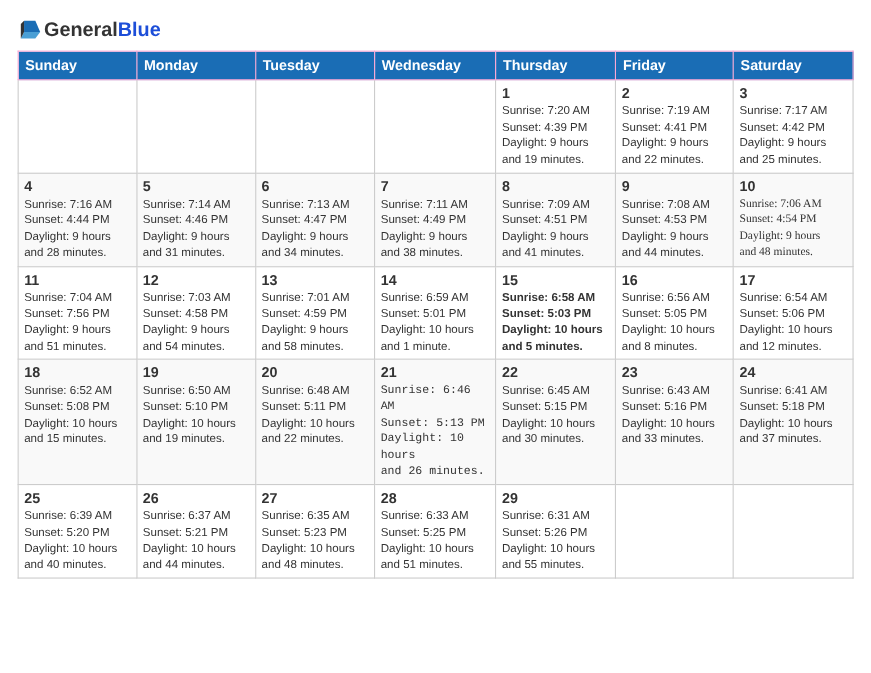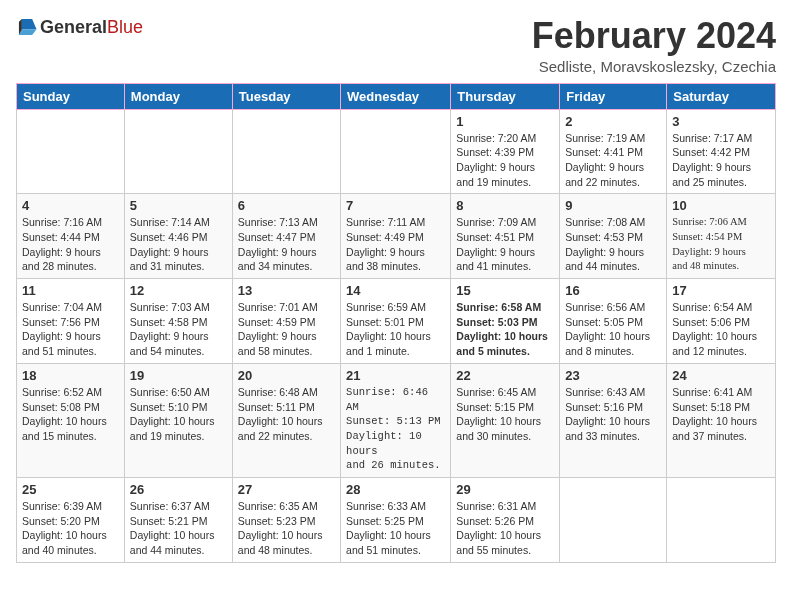--- a/index.html
+++ b/index.html
@@ -6,37 +6,38 @@
     body {
       font-family: Arial, sans-serif;
       background: #fff;
       width: 792px;
       min-height: 612px;
       padding: 16px;
     }
     .header-area {
       display: flex;
       align-items: flex-start;
-      justify-content: space-between;
+      justify-content: flex-start;
       margin-bottom: 8px;
+      gap: 27px;
     }
     .logo {
       display: flex;
       align-items: center;
       gap: 2px;
     }
     .logo-text-general {
       font-size: 18px;
       font-weight: bold;
       color: #333;
     }
     .logo-text-blue {
       font-size: 18px;
-      font-weight: normal;
-      color: #b91c1c;
+      font-weight: bold;
+      color: #1d4ed8;
     }
     .logo-icon {
       width: 22px;
       height: 22px;
     }
     .title-area {
       text-align: right;
     }
     .calendar-title {
       font-size: 36px;
@@ -99,24 +100,20 @@
       <polygon points="8,18 28,18 22,26 4,26" fill="#4a9fd5"></polygon>
       <polygon points="4,8 8,4 8,18 4,26" fill="#333"></polygon>
     </svg>
     <div>
       <div style="display:flex; align-items:baseline; gap:0px;">
         <span class="logo-text-general">General</span>
         <span class="logo-text-blue">Blue</span>
       </div>
     </div>
   </div>
-  <div class="title-area">
-    <div class="calendar-title">February 2024</div>
-    <div class="calendar-subtitle">Sedliste, Moravskoslezsky, Czechia</div>
-  </div>
 </div>
 
 <table>
   <thead>
     <tr>
     <th>Sunday</th>
         <th>Monday</th>
         <th>Tuesday</th>
         <th>Wednesday</th>
         <th>Thursday</th>

